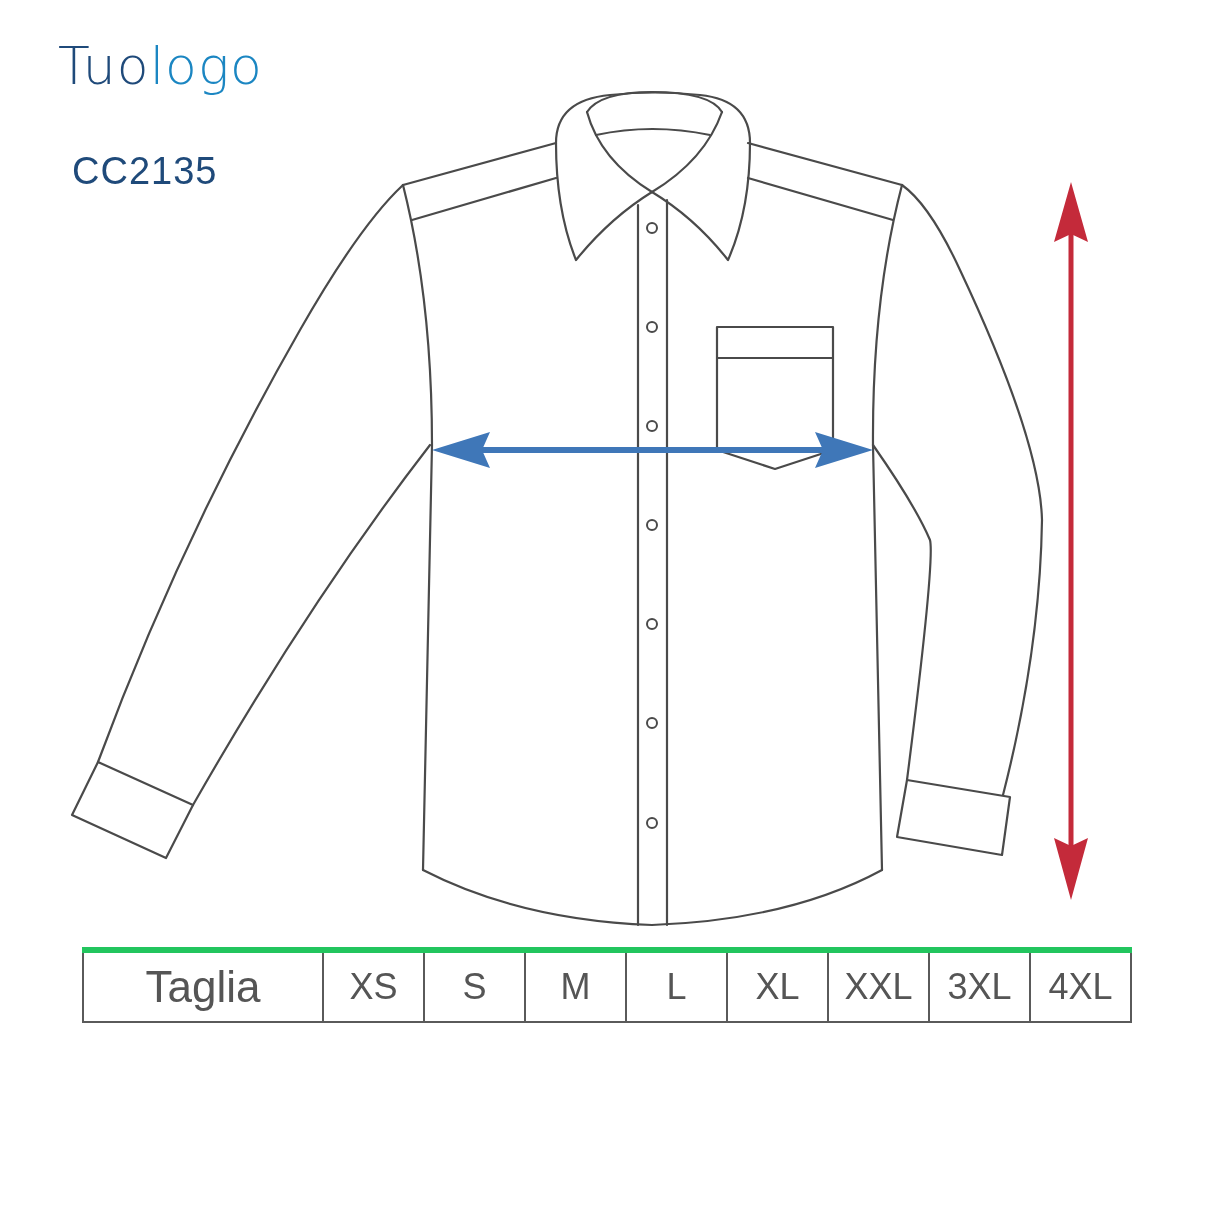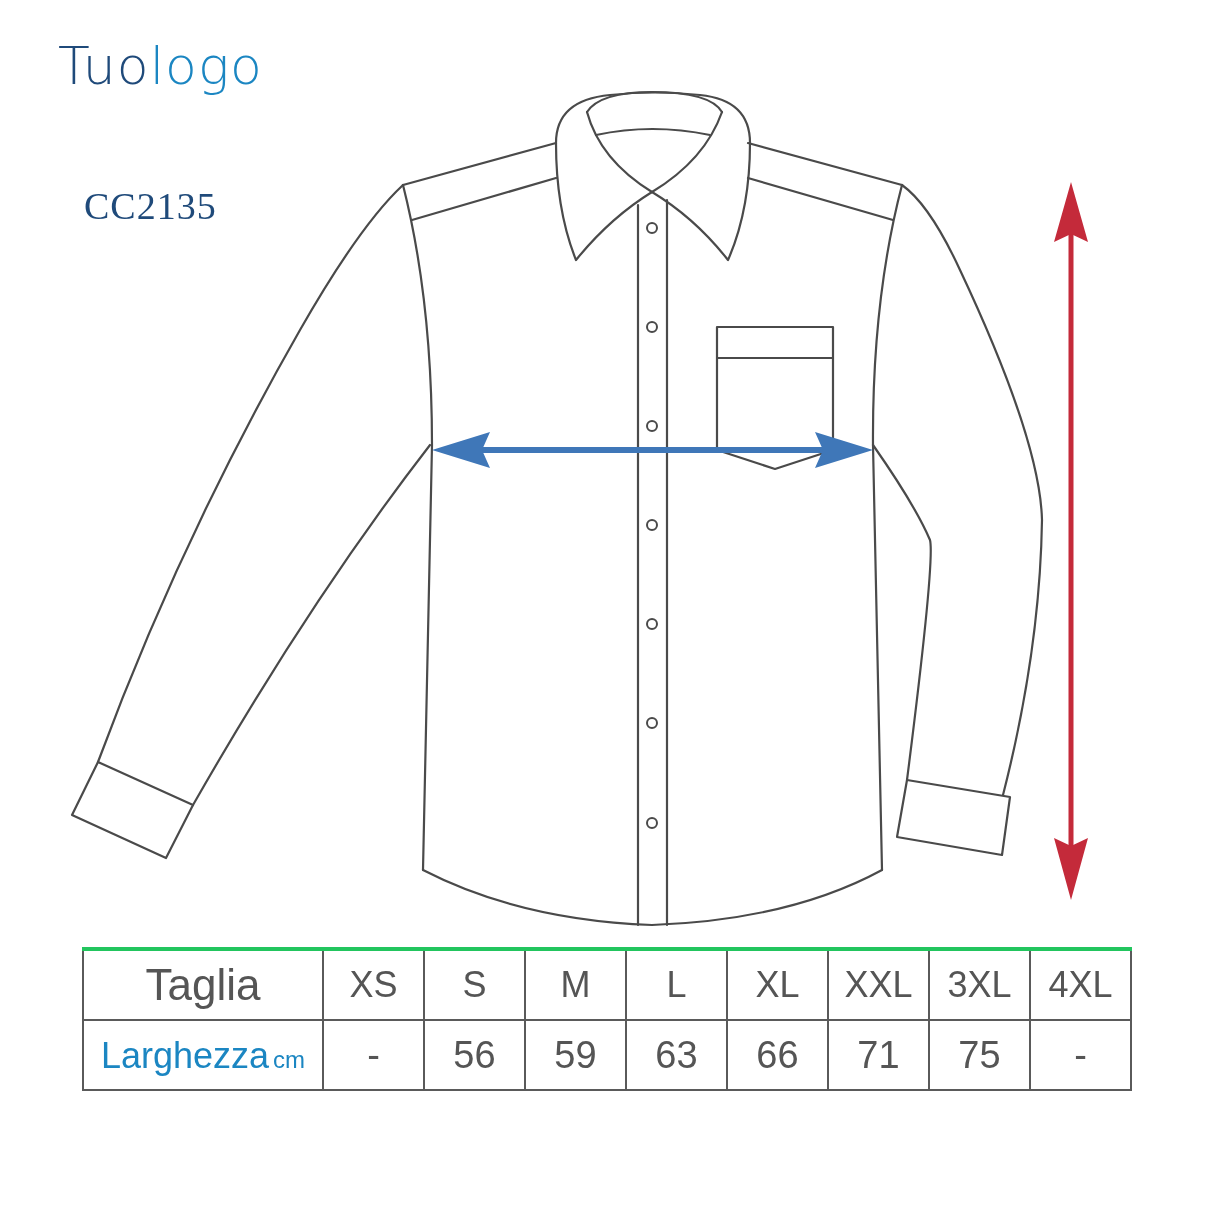--- a/index.html
+++ b/index.html
@@ -1,24 +1,24 @@
 <!DOCTYPE html>
 <html><head>
 <meta charset="utf-8">
 <style>
   html, body { margin: 0; padding: 0; background: #ffffff; }
   body { width: 1219px; height: 1219px; position: relative; overflow: hidden; font-family: "Liberation Sans", "DejaVu Sans", sans-serif; }
   .logo { position: absolute; left: 58px; top: 40px; font-family: "DejaVu Sans", sans-serif; font-weight: 200; font-size: 52px; letter-spacing: 1px; line-height: 1; }
   .logo .part-dark { color: #1f4a7a; }
   .logo .part-light { color: #1b86c2; }
-  .product-code { position: absolute; left: 84px; top: 150px; font-family: Liberation Serif, serif; font-size: 38px; color: #1f4a7a; letter-spacing: 1px; margin-top: 34px; }
+  .product-code { position: absolute; left: 72px; top: 150px; font-family: Liberation Sans, sans-serif; font-size: 38px; color: #1f4a7a; letter-spacing: 1px; }
   svg.drawing { position: absolute; left: 0; top: 0; }
   .size-table { position: absolute; left: 82px; top: 947px; border-collapse: collapse; font-family: "Liberation Sans", sans-serif; }
   .size-table td { border: 2px solid #5a5a5a; text-align: center; color: #555555; font-size: 38px; padding: 0; height: 68px; }
-  .size-table tr:first-child td { border-top: 4px solid #22c55e; border-radius: 25px; }
+  .size-table tr:first-child td { border-top: 6px solid #22c55e; border-radius: 25px; }
   .size-table td.label { width: 238px; }
   .size-table td.val { width: 99px; }
   .size-table td.header-label { font-size: 44px; color: #555555; }
   .row-width .label-text { color: #1b86c2; font-size: 36px; }
   .row-height .label-text { color: #e0323f; font-size: 36px; }
   .unit { font-size: 24px; margin-left: 4px; }
   .row-width .unit { color: #1b86c2; }
   .row-height .unit { color: #e0323f; }
   .size-table tr.row-header td.val { font-size: 36px; }
 </style>
@@ -101,27 +101,14 @@
     <td class="label header-label">Taglia</td>
     <td class="val">XS</td>
     <td class="val">S</td>
     <td class="val">M</td>
     <td class="val">L</td>
     <td class="val">XL</td>
     <td class="val">XXL</td>
     <td class="val">3XL</td>
     <td class="val">4XL</td>
   </tr>
-  <tr class="row-width">
-    <td class="label">
-      <span class="label-text">Larghezza</span><span class="unit">cm</span>
-    </td>
-    <td class="val">-</td>
-    <td class="val">56</td>
-    <td class="val">59</td>
-    <td class="val">63</td>
-    <td class="val">66</td>
-    <td class="val">71</td>
-    <td class="val">75</td>
-    <td class="val">-</td>
-  </tr>
 </tbody>
   </table>
 
 </body></html>

